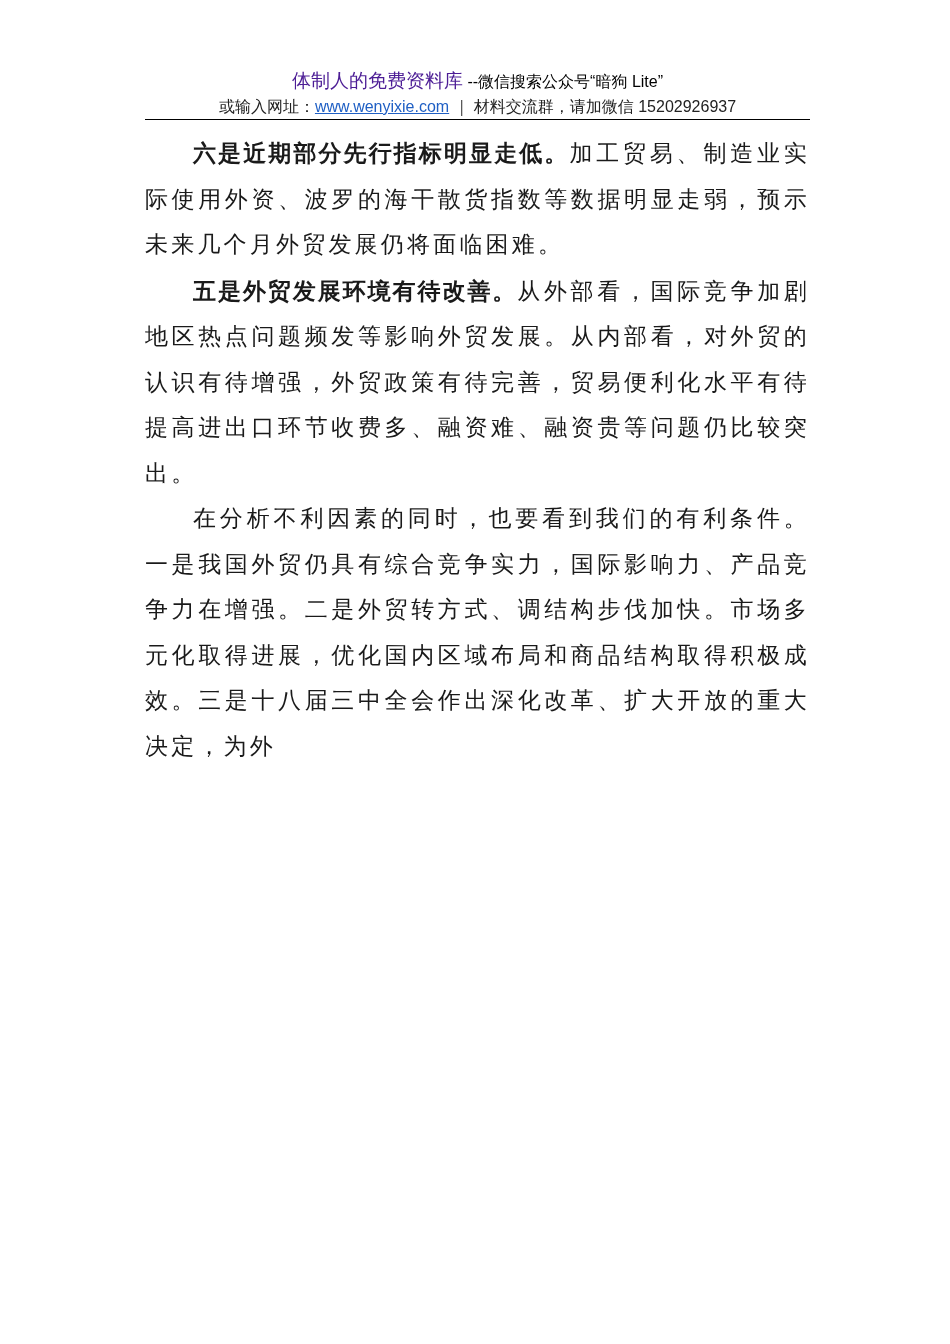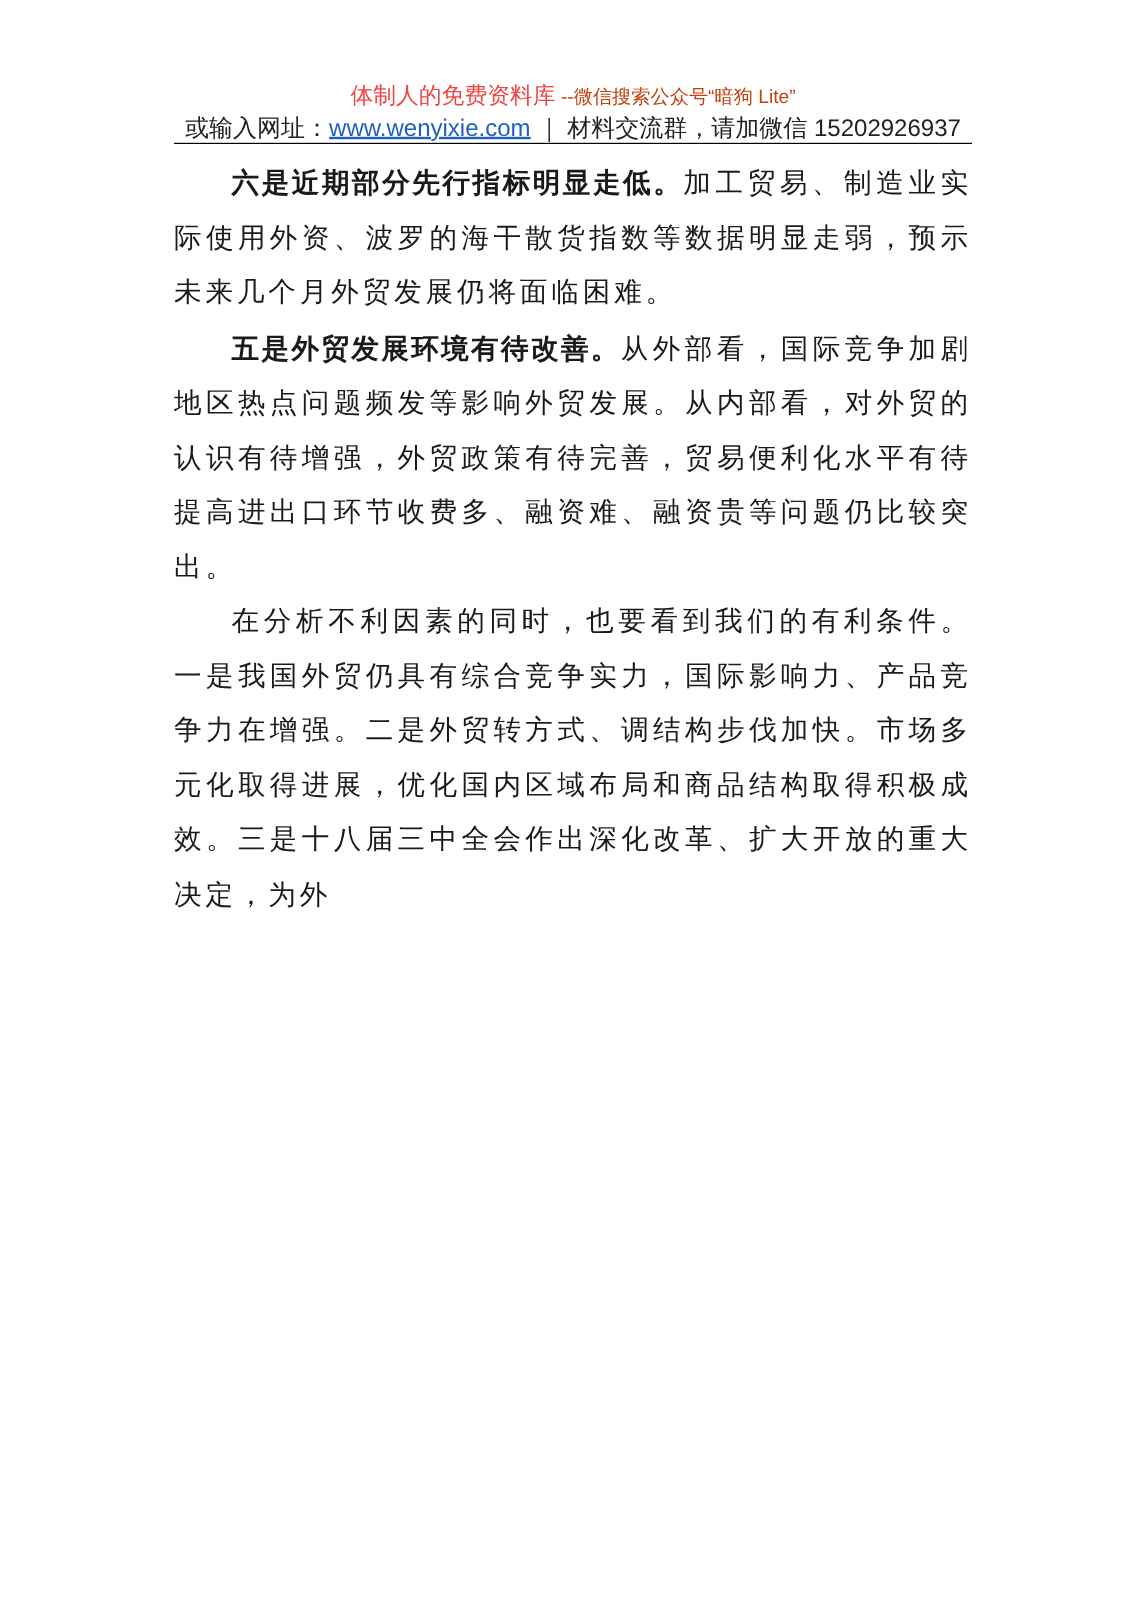--- a/index.html
+++ b/index.html
@@ -1,21 +1,21 @@
 <!DOCTYPE html>
 <html><head>
 <meta charset="utf-8">
 <style>
   html, body { margin: 0; padding: 0; background: #ffffff; }
   body { width: 950px; height: 1344px; position: relative; overflow: hidden; font-family: "DejaVu Serif", "Liberation Serif", serif; color: #1a1a1a; }
   .header { position: absolute; left: 145px; top: 68px; width: 665px; text-align: center; font-family: "Liberation Sans", "DejaVu Sans", sans-serif; }
   .header-line1 { font-size: 19px; line-height: 26px; }
-  .header-line1 .brand { color: #ef4444; font-size: 19px; }
-  .header-line1 .slogan { color: #c2410c; font-size: 16px; }
-  .header-line2 { font-size: 20px; line-height: 24px; color: #222; }
+  .header-line1 .brand { color: #4c1d95; font-size: 19px; }
+  .header-line1 .slogan { color: #000000; font-size: 16px; }
+  .header-line2 { font-size: 16px; line-height: 24px; color: #222; }
   .header-line2 a { color: #1f5fc4; text-decoration: underline; }
   .header-rule { position: absolute; left: 145px; top: 119px; width: 665px; height: 0; border-top: 1.5px solid #000; }
   .content { position: absolute; left: 145px; top: 130px; width: 665px; }
   .para { font-size: 23px; line-height: 45.5px; margin: 0; text-align: justify; letter-spacing: 3.2px; }
   .para.indent { text-indent: 48px; }
   .para b { font-weight: bold; letter-spacing: 1.5px; }
 </style>
 </head>
 <body>
 

